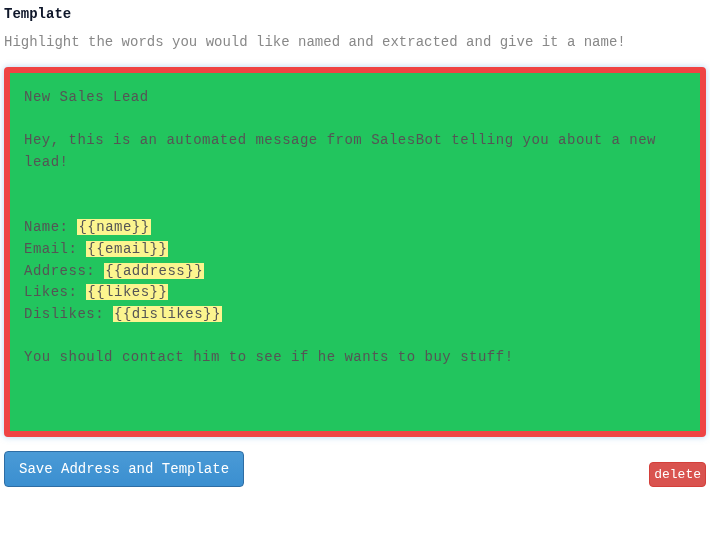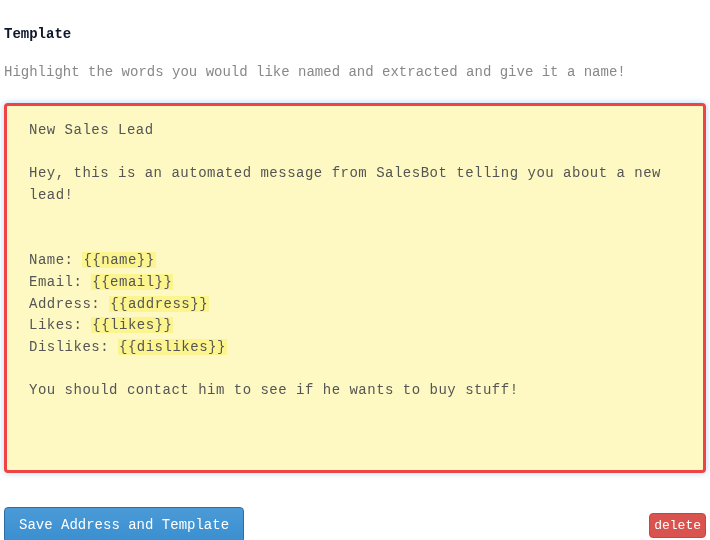--- a/index.html
+++ b/index.html
@@ -1,17 +1,16 @@
 <!DOCTYPE html>
 <html><head>
   <meta charset="utf-8">
   <style>
     * {
       box-sizing: border-box;
-      margin-top: 20px;
     }
     body {
       margin: 0;
       padding: 4px;
       font-family: "Courier New", Courier, monospace;
       font-size: 14px;
       color: #333;
       background: #fff;
       width: 710px;
     }
@@ -22,42 +21,42 @@
       margin-bottom: 10px;
       margin-top: 2px;
     }
     .helper-text {
       color: #888;
       font-size: 14px;
       margin-bottom: 14px;
       line-height: 1.5;
     }
     .template-box {
-      border: 3px solid #ef4444;
+      border: 6px solid #ef4444;
       border-radius: 4px;
       box-shadow: 0 0 6px rgba(102,175,233,0.5);
-      padding: 14px 14px 18px 22px;
+      padding: 14px 14px 18px 14px;
       min-height: 370px;
       font-family: "Courier New", Courier, monospace;
       font-size: 14px;
       line-height: 1.55;
       color: #555;
-      background: #fef9c3;
+      background: #22c55e;
       white-space: pre-wrap;
       letter-spacing: 0.5px;
     }
     .hl {
       background: #fcf58f;
       padding: 0 1px;
     }
     .button-row {
       margin-top: 14px;
       display: flex;
       justify-content: space-between;
-      align-items: center;
+      align-items: flex-end;
     }
     .btn {
       font-family: "Courier New", Courier, monospace;
       font-size: 14px;
       border-radius: 4px;
       cursor: pointer;
       border: 1px solid transparent;
       display: inline-block;
     }
     .btn-primary {

